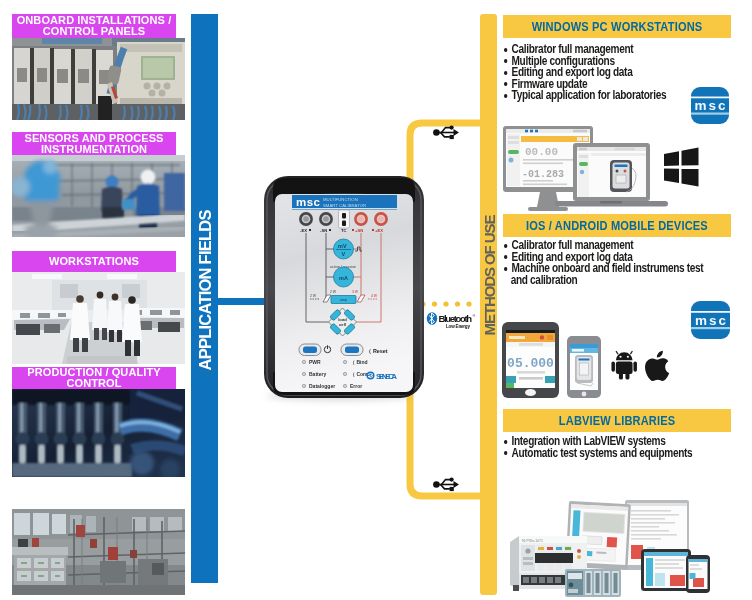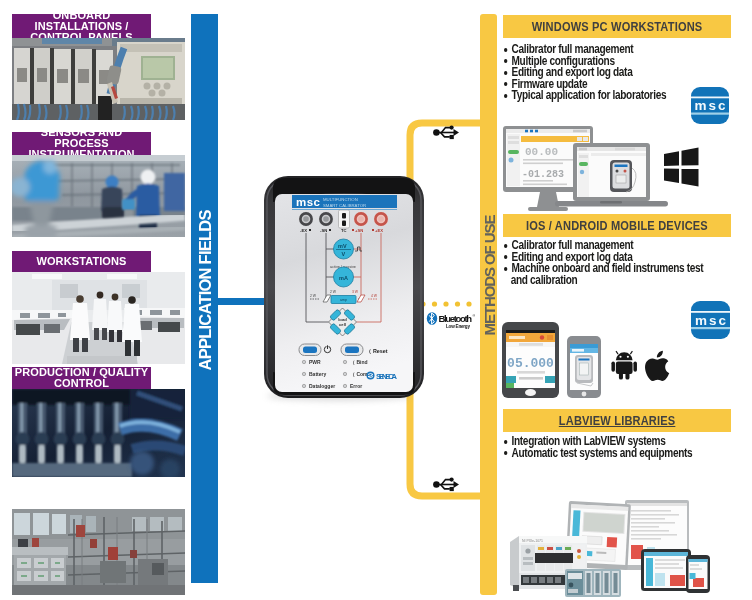--- a/index.html
+++ b/index.html
@@ -1,24 +1,24 @@
 <!DOCTYPE html>
 <html><head>
 <meta charset="utf-8">
 <style>
   html,body{margin:0;padding:0;background:#fff;}
   #canvas{position:relative;width:752px;height:600px;background:#fff;overflow:hidden;
           font-family:"Liberation Sans",sans-serif;}
   .abs{position:absolute;}
-  .phead{position:absolute;left:12px;width:139px;background:#701a75;color:#fff;
+  .phead{position:absolute;left:12px;width:164px;background:#d946ef;color:#fff;
          font-weight:bold;font-size:11px;line-height:11px;text-align:center;
          display:flex;align-items:center;justify-content:center;letter-spacing:0.1px;}
   .photo{position:absolute;left:12px;width:173px;overflow:hidden;}
   .ybandh{position:absolute;left:503px;width:228px;height:23px;background:#f8c843;
-          color:#404040;font-weight:bold;font-size:13.5px;display:flex;align-items:center;
+          color:#0369a1;font-weight:bold;font-size:13.5px;display:flex;align-items:center;
           justify-content:center;letter-spacing:0.2px;}
   .ybandh span{display:inline-block;transform:scaleX(0.82);transform-origin:50% 50%;white-space:nowrap;}
   .bullets{position:absolute;left:504px;color:#1b1b19;font-weight:bold;font-size:12px;
            line-height:11.5px;letter-spacing:-0.4px;transform:scaleX(0.84);transform-origin:0 0;
            white-space:nowrap;}
   .bullets div{position:relative;padding-left:9px;}
   .bullets div:before{content:"";position:absolute;left:0;top:3.5px;width:4px;height:4px;
            border-radius:50%;background:#1b1b19;}
   .bullets div.nob{padding-left:8px;}
   .bullets div.nob:before{display:none;}
@@ -426,21 +426,21 @@
   <div class="ybandh" style="top:214px;align-items:center;">
       <span>IOS / ANDROID MOBILE DEVICES</span>
     </div>
   <div class="bullets" style="top:240px;">
     <div>Calibrator full management</div>
     <div>Editing and export log data</div>
     <div>Machine onboard and field instrumens test</div>
     <div class="nob">and calibration</div>
   </div>
 
-  <div class="ybandh" style="top:409px;text-decoration:underline;">
+  <div class="ybandh" style="top:409px;">
       <span>LABVIEW LIBRARIES</span>
     </div>
   <div class="bullets" style="top:436px;">
     <div>Integration with LabVIEW systems</div>
     <div>Automatic test systems and equipments</div>
   </div>
 
   <svg class="abs" style="left:495px;top:80px;" width="257" height="135" viewBox="0 0 257 135">
 
     <g id="msclogo" transform="translate(196,7)">

